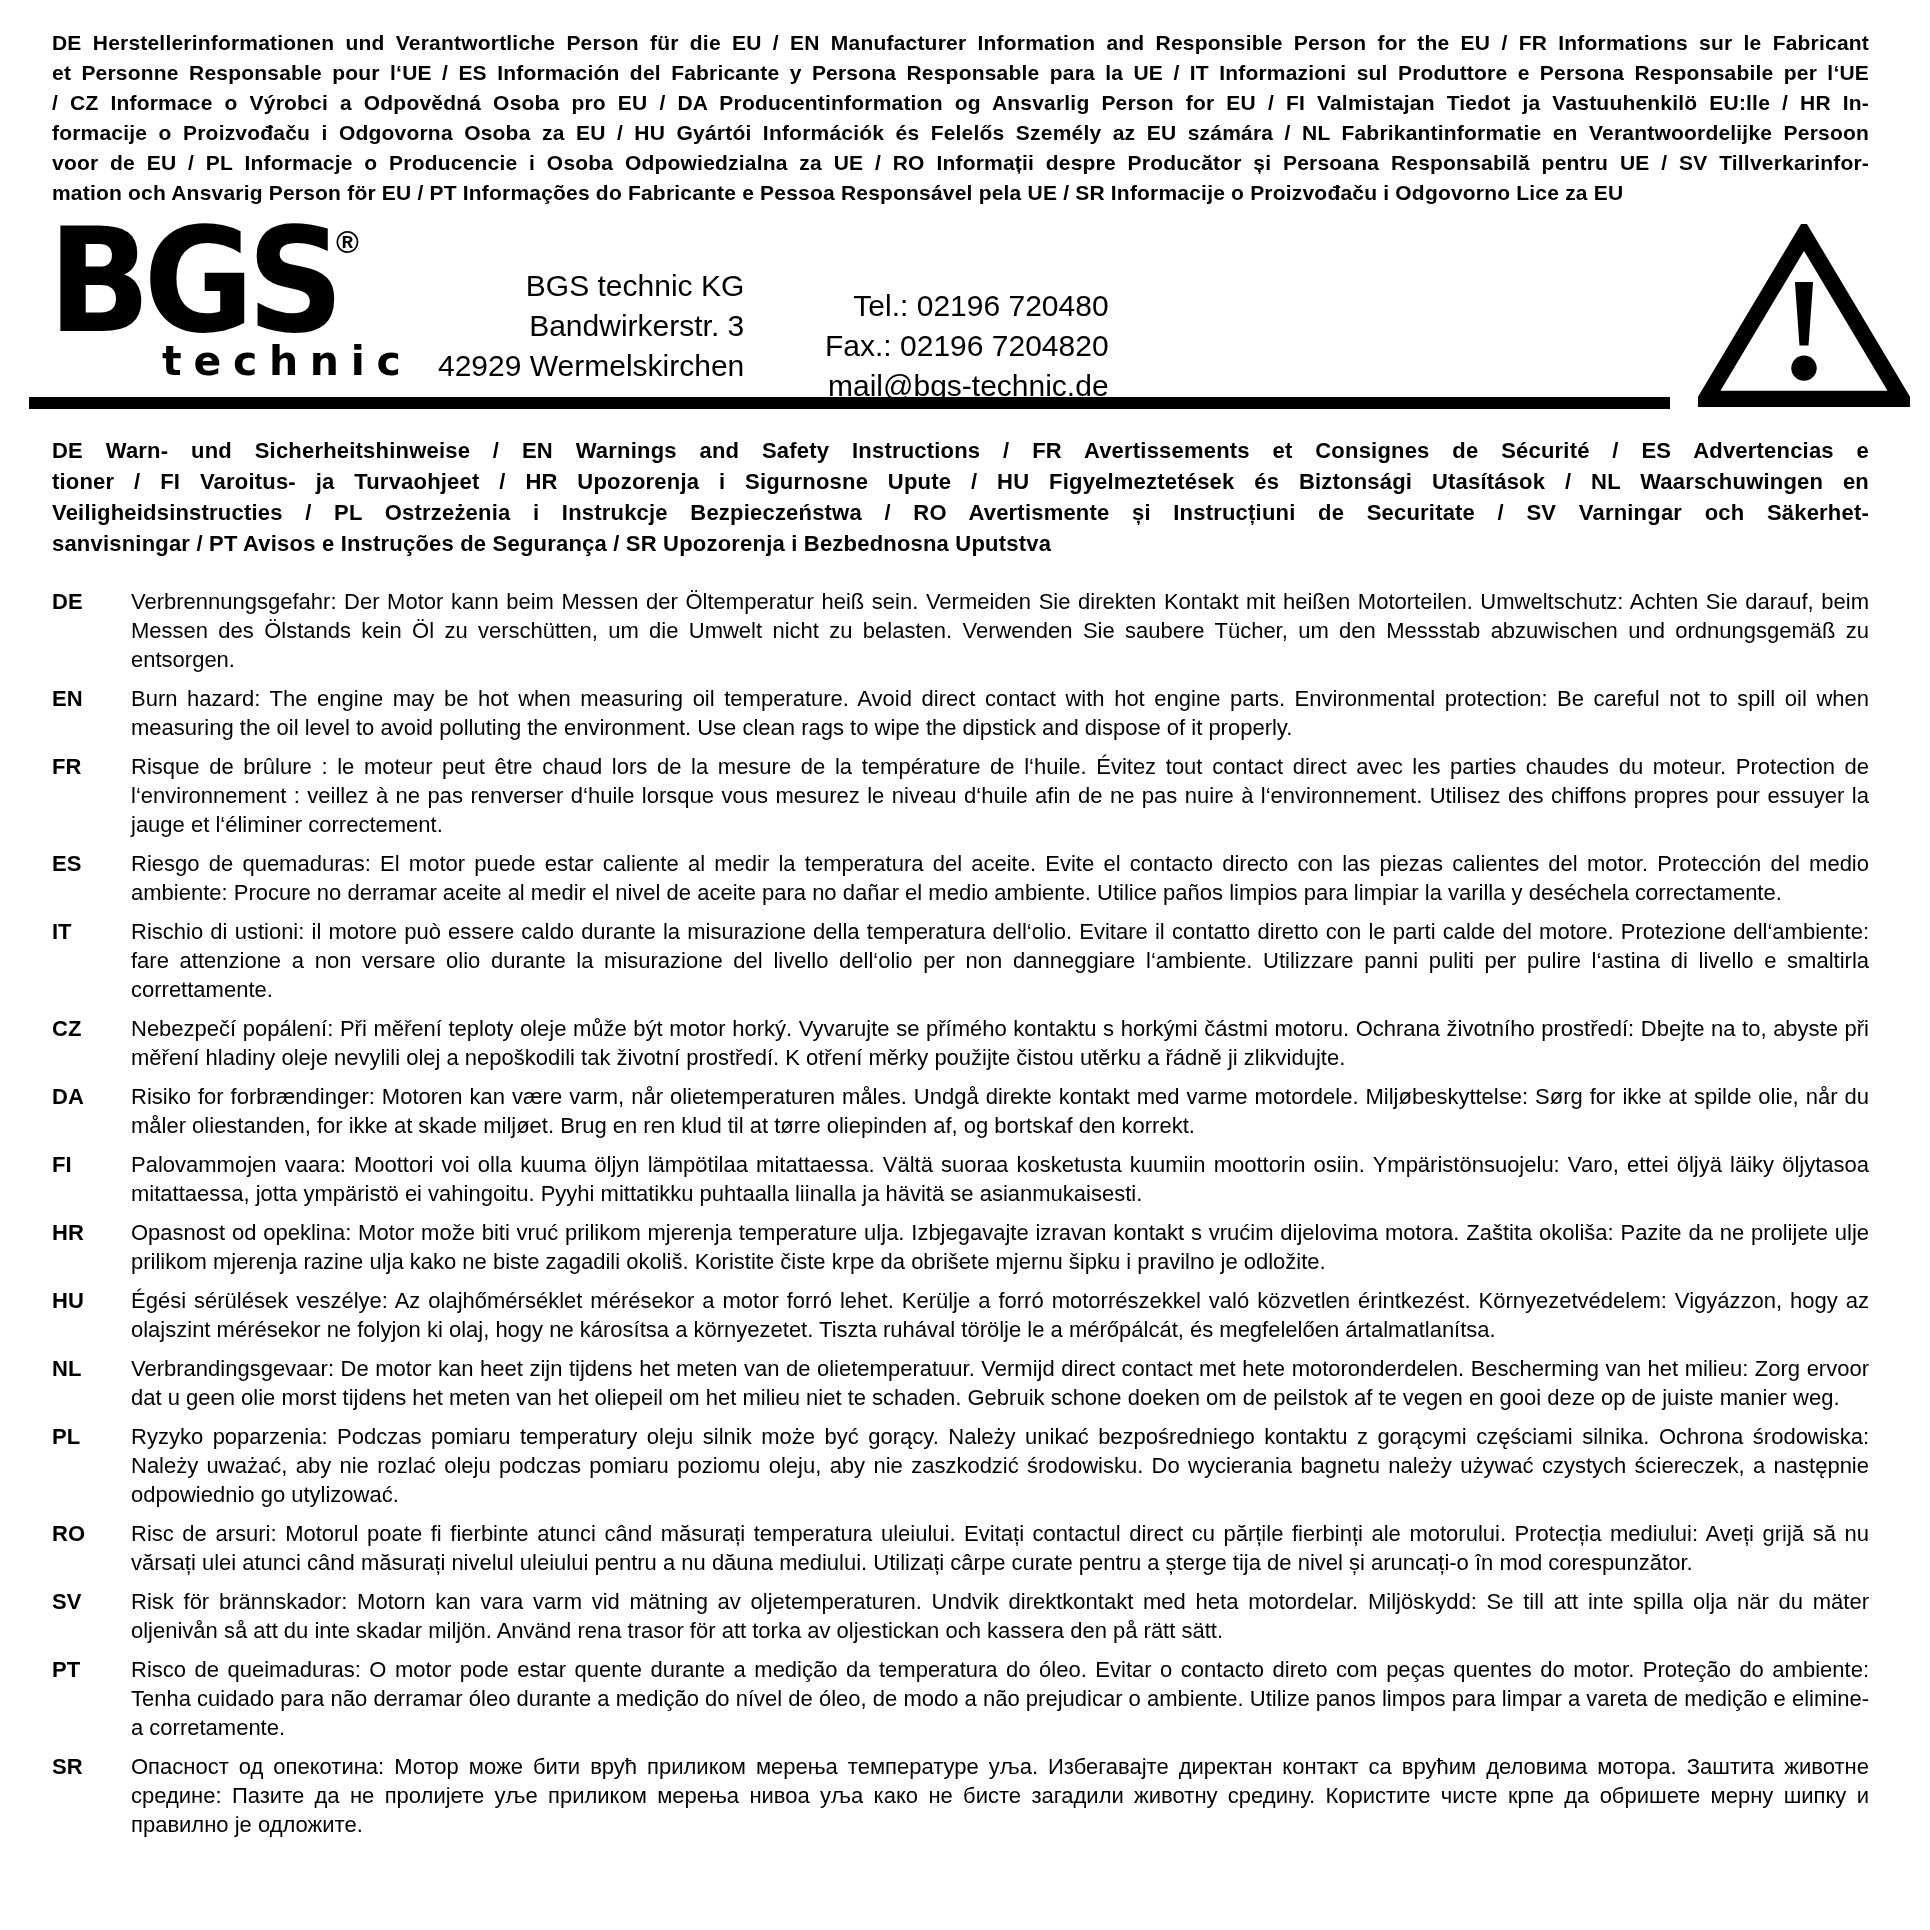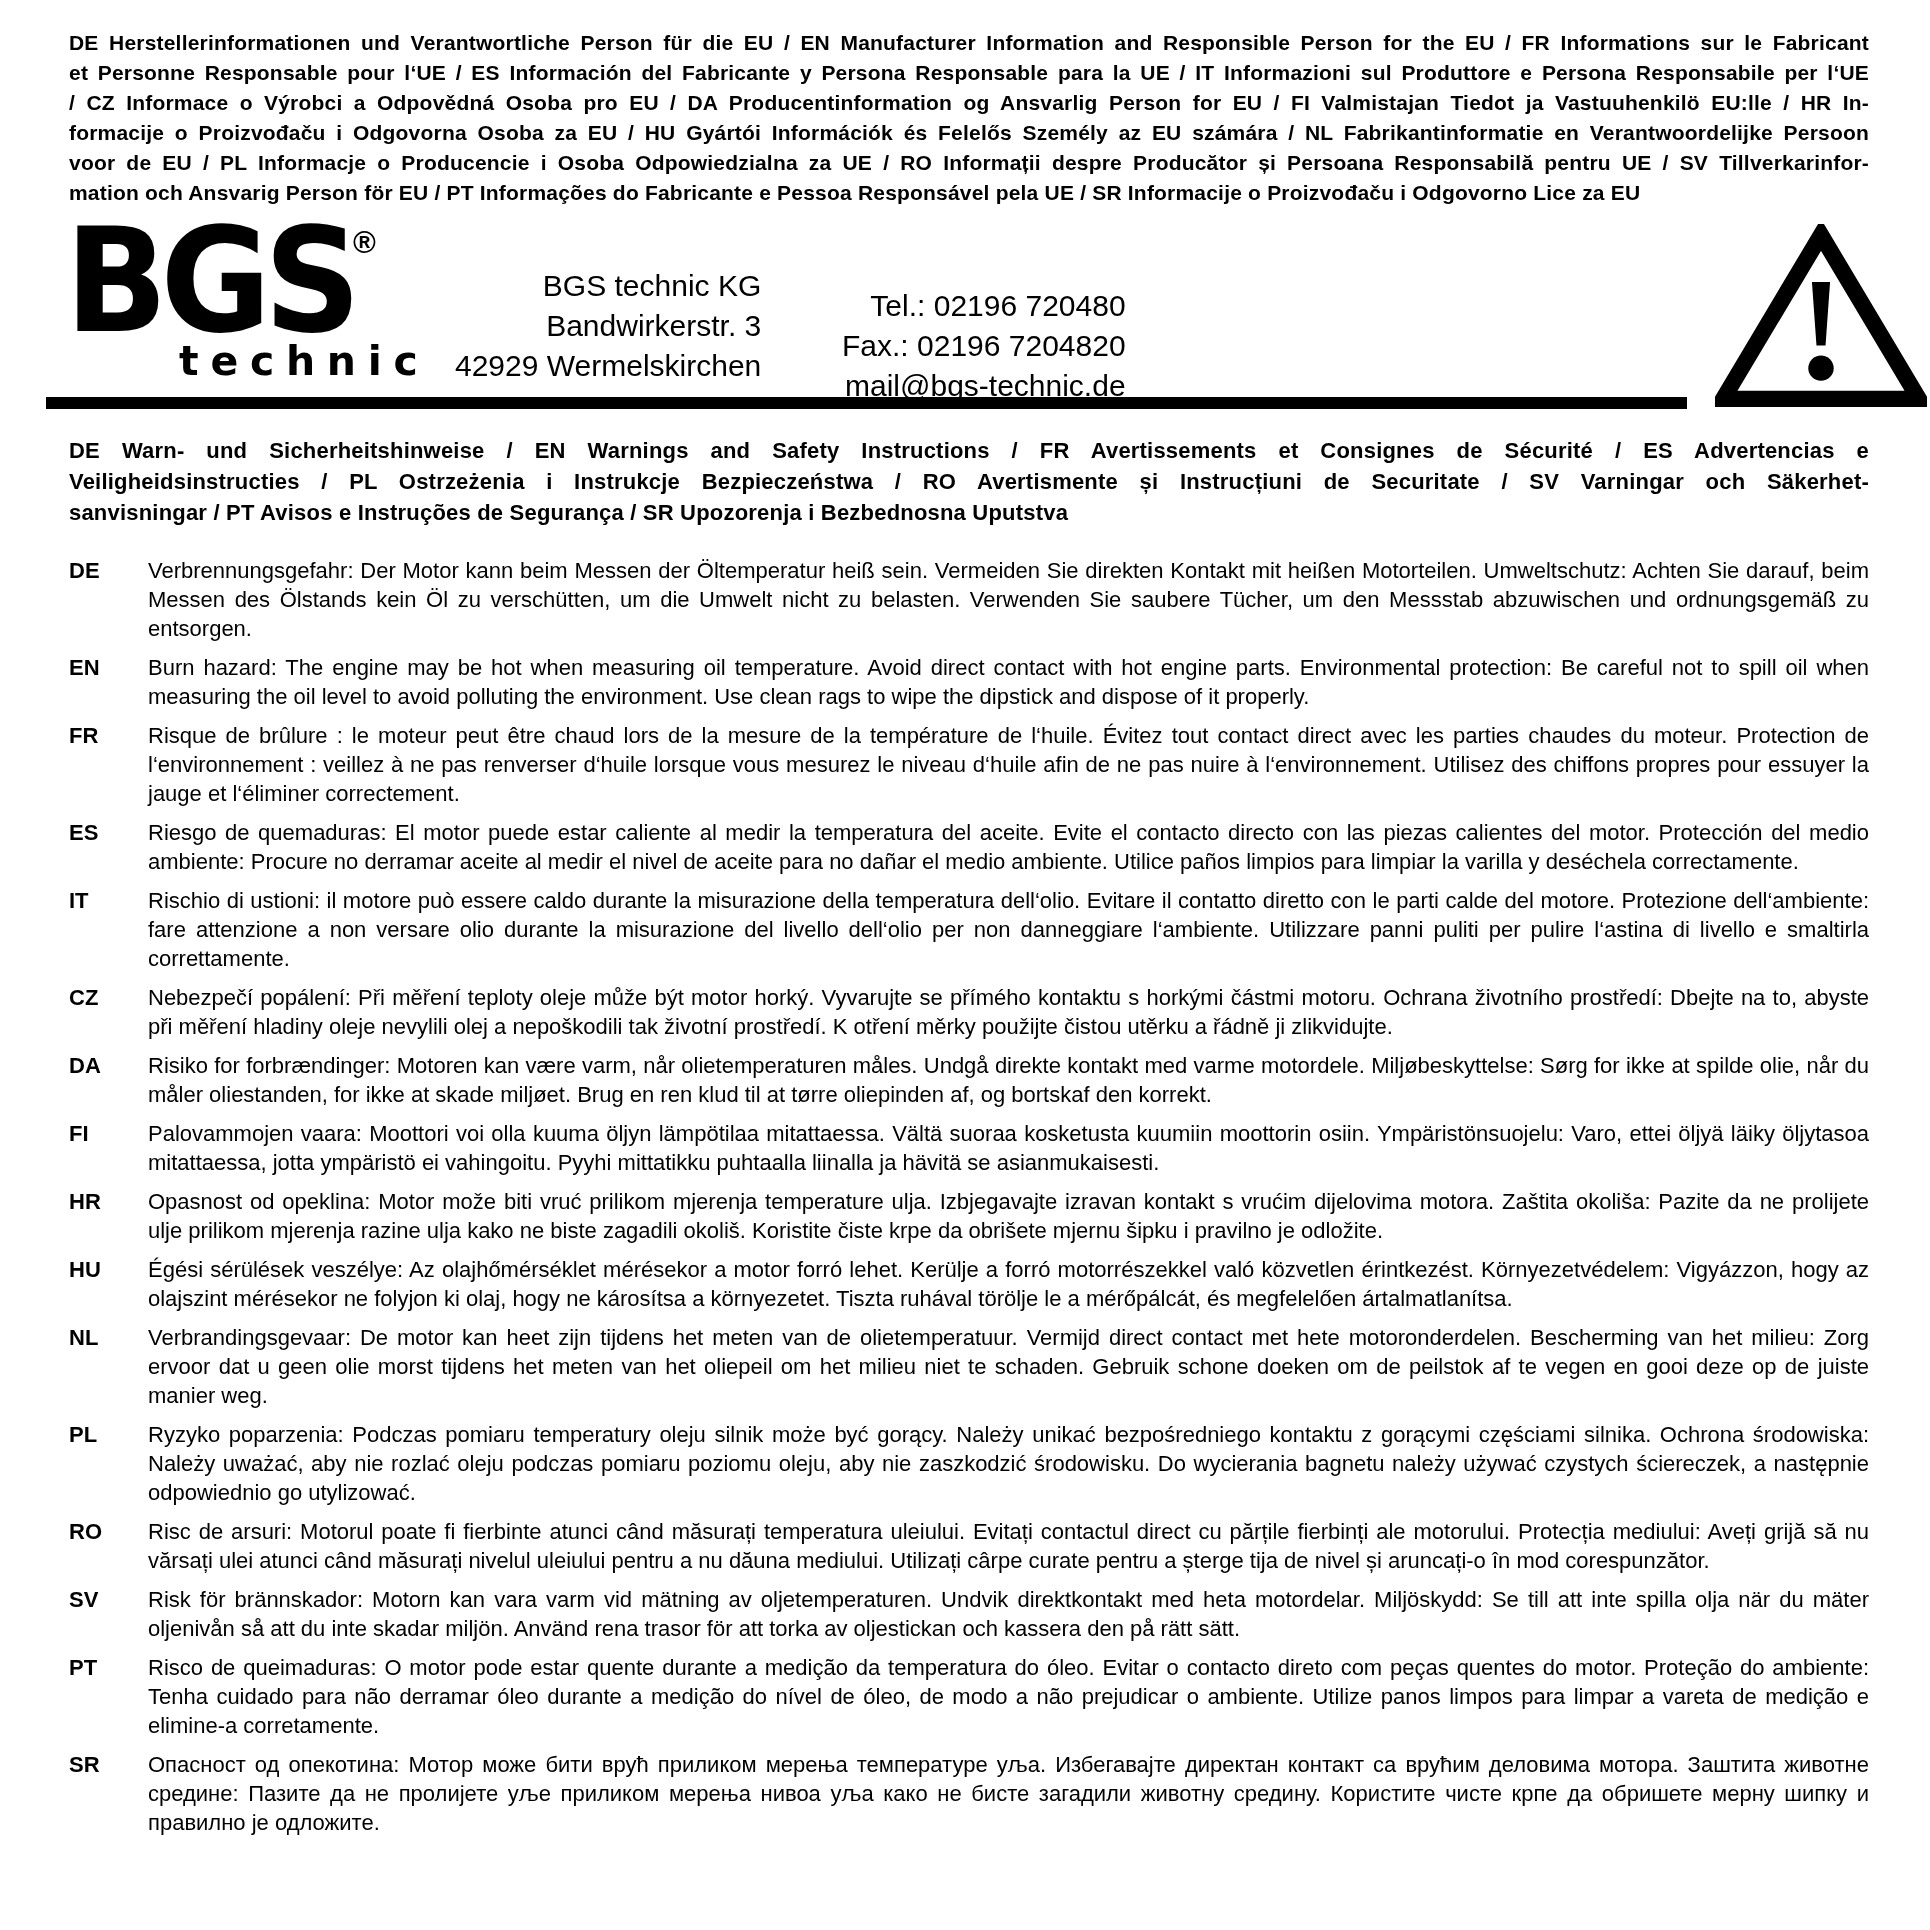--- a/index.html
+++ b/index.html
@@ -7,21 +7,21 @@
     padding: 0;
     background: #ffffff;
     color: #000000;
     font-family: "Liberation Sans", "DejaVu Sans", sans-serif;
   }
   .page {
     position: relative;
     width: 1930px;
     height: 1930px;
     box-sizing: border-box;
-    padding: 28px 61px 0 69px;
+    padding: 28px 61px 0 52px;
     background: #ffffff;
     overflow: hidden;
   }
   
   .head1 {
     font-weight: bold;
     font-size: 21px;
     line-height: 30px;
     letter-spacing: 0.2px;
   }
@@ -205,20 +205,21 @@
         <circle cx="58.5" cy="78.5" r="7" fill="#000000"></circle>
       </svg>
     </div>
   </section>
 
   <header class="head2">
 
       <div class="jline">DE Warn- und Sicherheitshinweise / EN Warnings and Safety Instructions / FR Avertissements et Consignes de Sécurité / ES Advertencias e</div>
 
 
+      <div class="jline">tioner / FI Varoitus- ja Turvaohjeet / HR Upozorenja i Sigurnosne Upute / HU Figyelmeztetések és Biztonsági Utasítások / NL Waarschuwingen en</div>
 
       <div class="jline">Veiligheidsinstructies / PL Ostrzeżenia i Instrukcje Bezpieczeństwa / RO Avertismente și Instrucțiuni de Securitate / SV Varningar och Säkerhet-</div>
 
       <div class="jline">sanvisningar / PT Avisos e Instruções de Segurança / SR Upozorenja i Bezbednosna Uputstva</div>
     </header>
 
   <main class="paras">
 
       <div class="para">
         <div class="code">DE</div>

